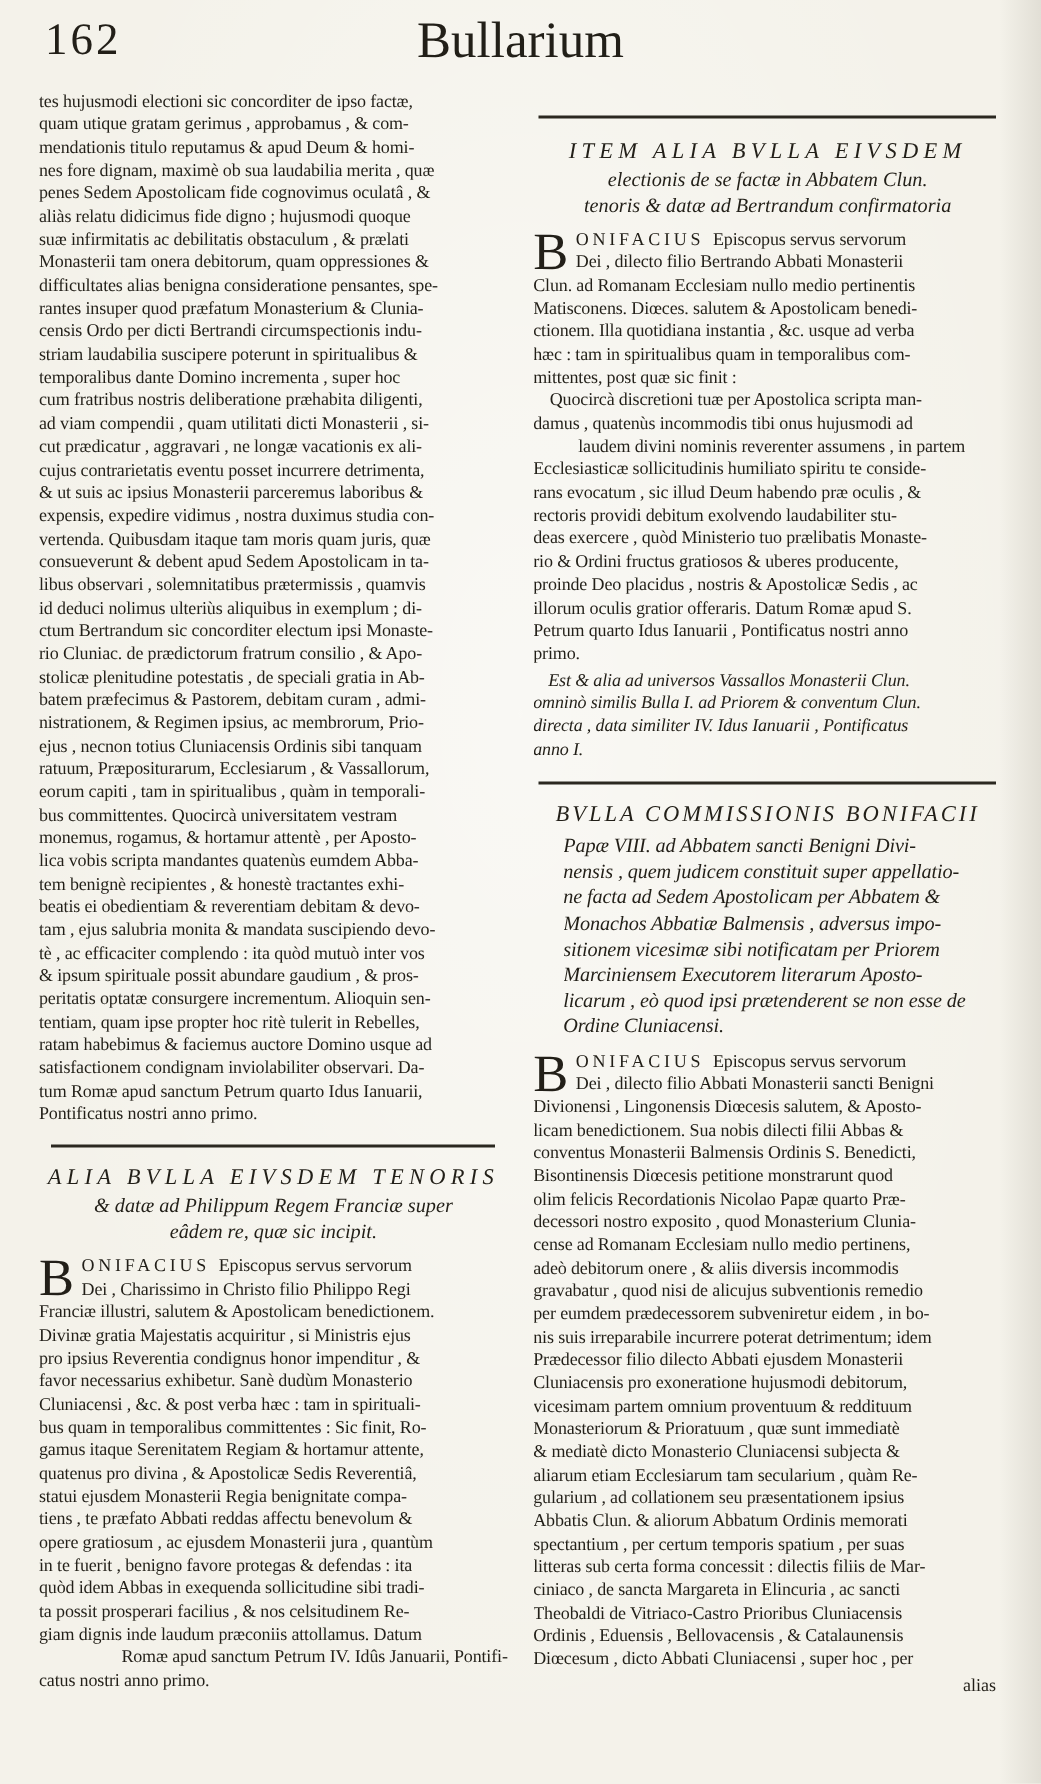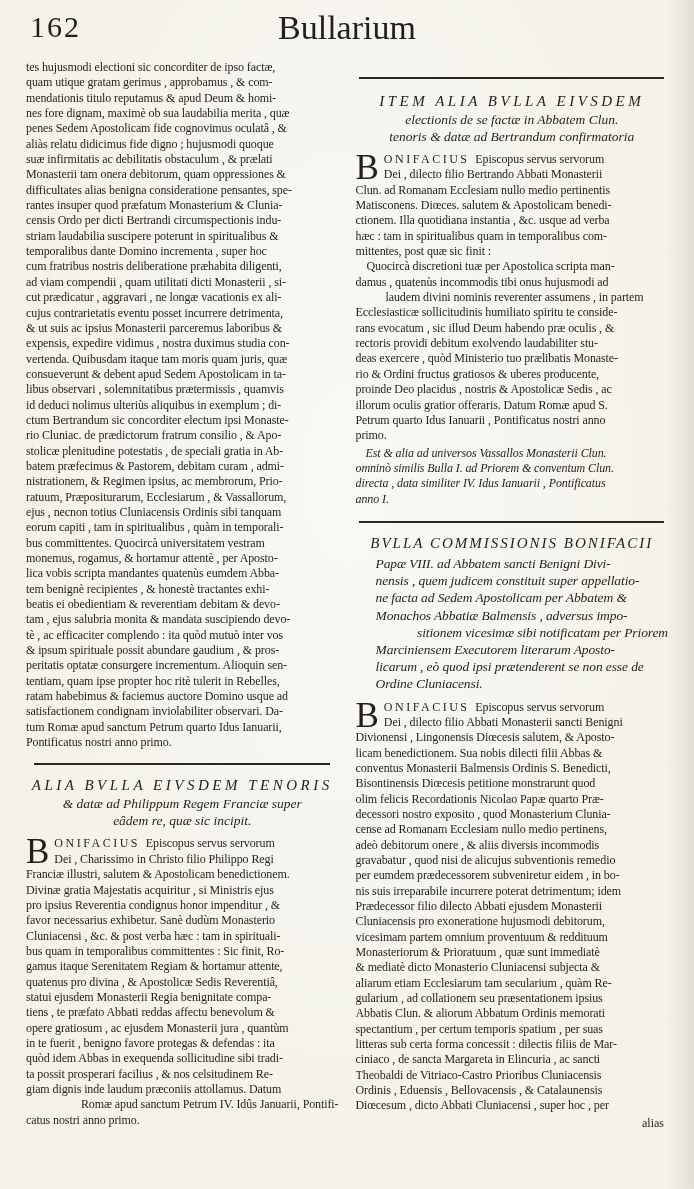--- a/index.html
+++ b/index.html
@@ -94,22 +94,22 @@
           <div class="line" style="word-spacing: 0px;">expensis, expedire vidimus , nostra duximus studia con-</div>
           <div class="line" style="word-spacing: 0px;">vertenda. Quibusdam itaque tam moris quam juris, quæ</div>
           <div class="line" style="word-spacing: 0px;">consueverunt &amp; debent apud Sedem Apostolicam in ta-</div>
           <div class="line" style="word-spacing: 0px;">libus observari , solemnitatibus prætermissis , quamvis</div>
           <div class="line" style="word-spacing: 0px;">id deduci nolimus ulteriùs aliquibus in exemplum ; di-</div>
           <div class="line" style="word-spacing: 0px;">ctum Bertrandum sic concorditer electum ipsi Monaste-</div>
           <div class="line" style="word-spacing: 0px;">rio Cluniac. de prædictorum fratrum consilio , &amp; Apo-</div>
           <div class="line" style="word-spacing: 0px;">stolicæ plenitudine potestatis , de speciali gratia in Ab-</div>
           <div class="line" style="word-spacing: 0px;">batem præfecimus &amp; Pastorem, debitam curam , admi-</div>
           <div class="line" style="word-spacing: 0px;">nistrationem, &amp; Regimen ipsius, ac membrorum, Prio-</div>
+          <div class="line" style="word-spacing: 0px;">ejus , necnon totius Cluniacensis Ordinis sibi tanquam</div>
           <div class="line" style="word-spacing: 0px;">ratuum, Præpositurarum, Ecclesiarum , &amp; Vassallorum,</div>
-          <div class="line" style="word-spacing: 0px;">ejus , necnon totius Cluniacensis Ordinis sibi tanquam</div>
           <div class="line" style="word-spacing: 0px;">eorum capiti , tam in spiritualibus , quàm in temporali-</div>
           <div class="line" style="word-spacing: 0px;">bus committentes.  Quocircà universitatem vestram</div>
           <div class="line" style="word-spacing: 0px;">monemus, rogamus, &amp; hortamur attentè , per Aposto-</div>
           <div class="line" style="word-spacing: 0px;">lica vobis scripta mandantes quatenùs eumdem Abba-</div>
           <div class="line" style="word-spacing: 0px;">tem benignè recipientes , &amp; honestè tractantes exhi-</div>
           <div class="line" style="word-spacing: 0px;">beatis ei obedientiam &amp; reverentiam debitam &amp; devo-</div>
           <div class="line" style="word-spacing: 0px;">tam , ejus salubria monita &amp; mandata suscipiendo devo-</div>
           <div class="line" style="word-spacing: 0px;">tè , ac efficaciter complendo : ita quòd mutuò inter vos</div>
           <div class="line" style="word-spacing: 0px;">&amp; ipsum spirituale possit abundare gaudium , &amp; pros-</div>
           <div class="line" style="word-spacing: 0px;">peritatis optatæ consurgere incrementum. Alioquin sen-</div>
@@ -205,21 +205,21 @@
 
       <div class="rule mid-rule"></div>
 
       <div>
         <div class="heading-caps tight">BVLLA COMMISSIONIS BONIFACII</div>
         <div class="heading-block">
             <div class="line" style="word-spacing: 0px;">Papæ VIII. ad Abbatem sancti Benigni Divi-</div>
             <div class="line" style="word-spacing: 0px;">nensis , quem judicem constituit super appellatio-</div>
             <div class="line" style="word-spacing: 0px;">ne facta ad Sedem Apostolicam per Abbatem &amp;</div>
             <div class="line" style="word-spacing: 0px;">Monachos Abbatiæ Balmensis , adversus impo-</div>
-            <div class="line" style="word-spacing: 0px; text-align: right;">sitionem vicesimæ sibi notificatam per Priorem</div>
+            <div class="line" style="word-spacing: 0px;">sitionem vicesimæ sibi notificatam per Priorem</div>
             <div class="line" style="word-spacing: 0px;">Marciniensem Executorem literarum Aposto-</div>
             <div class="line" style="word-spacing: 0px;">licarum , eò quod ipsi prætenderent se non esse de</div>
             <div class="line last">Ordine Cluniacensi.</div>
           </div>
       </div>
 
       <div class="bull">
         <span class="dropcap">B</span>
         <div class="line" style="word-spacing: 0px;"><span class="firstline-caps">ONIFACIUS</span>&nbsp; <span>Episcopus servus servorum</span></div>
         <div>

